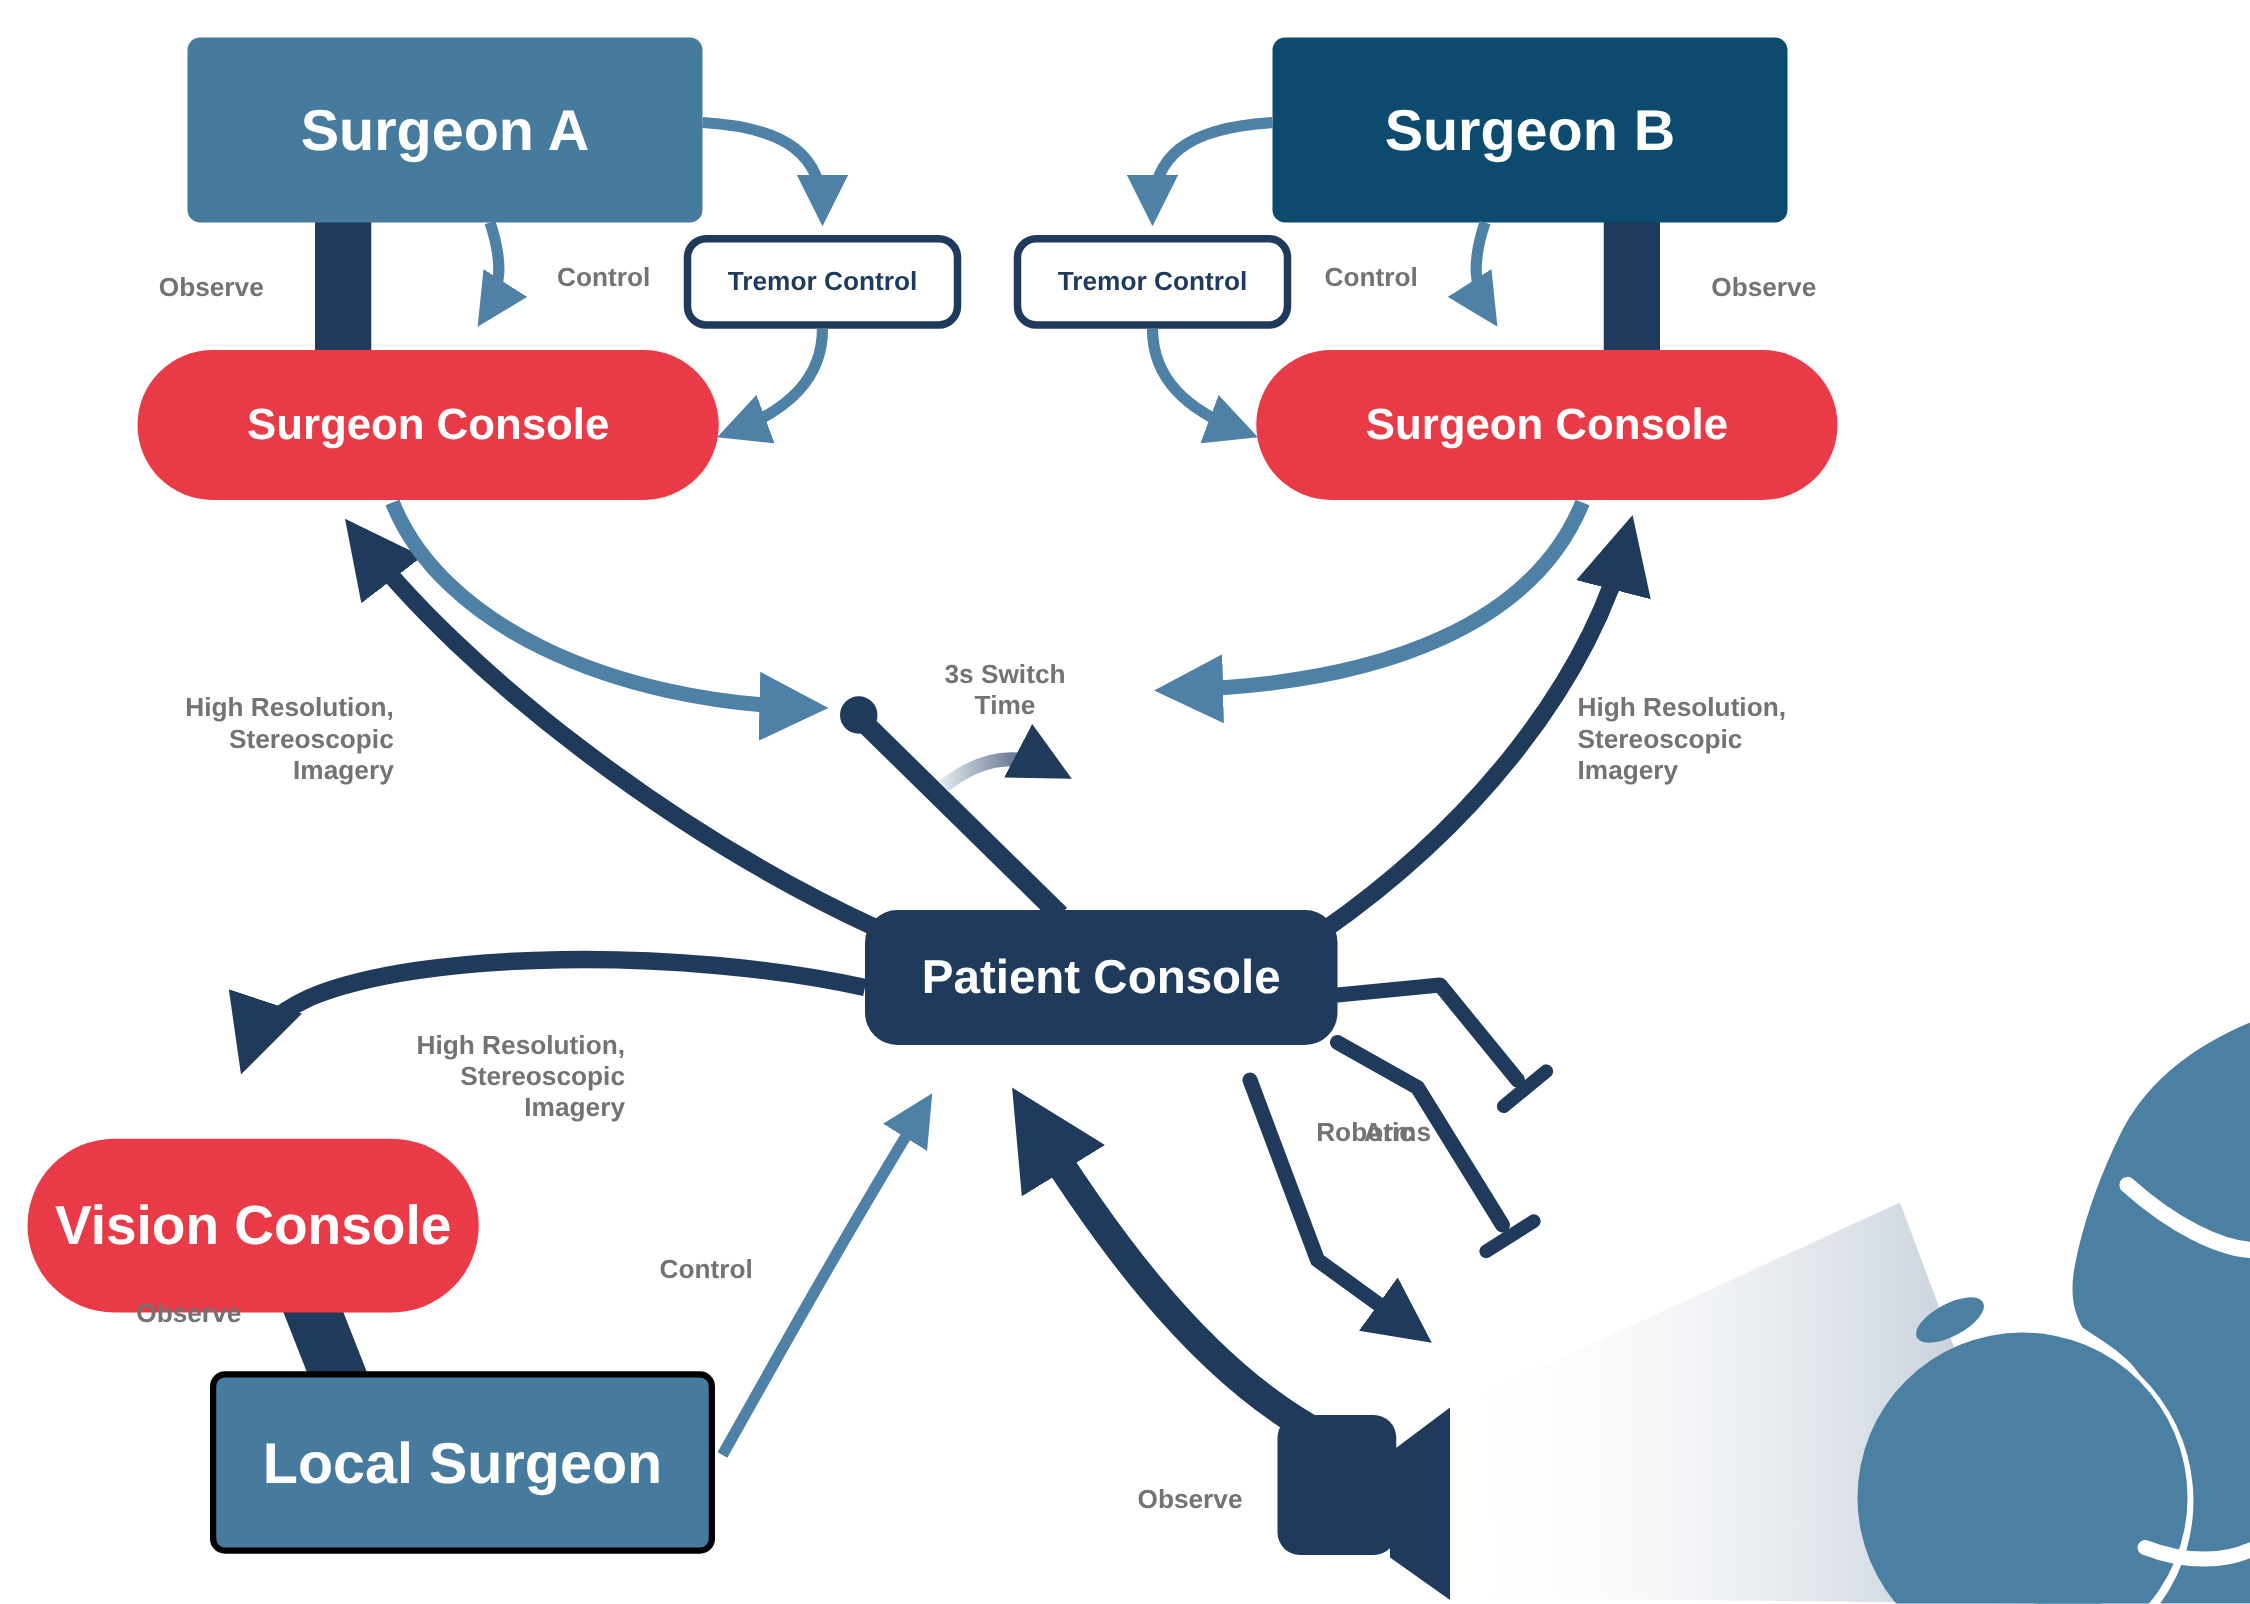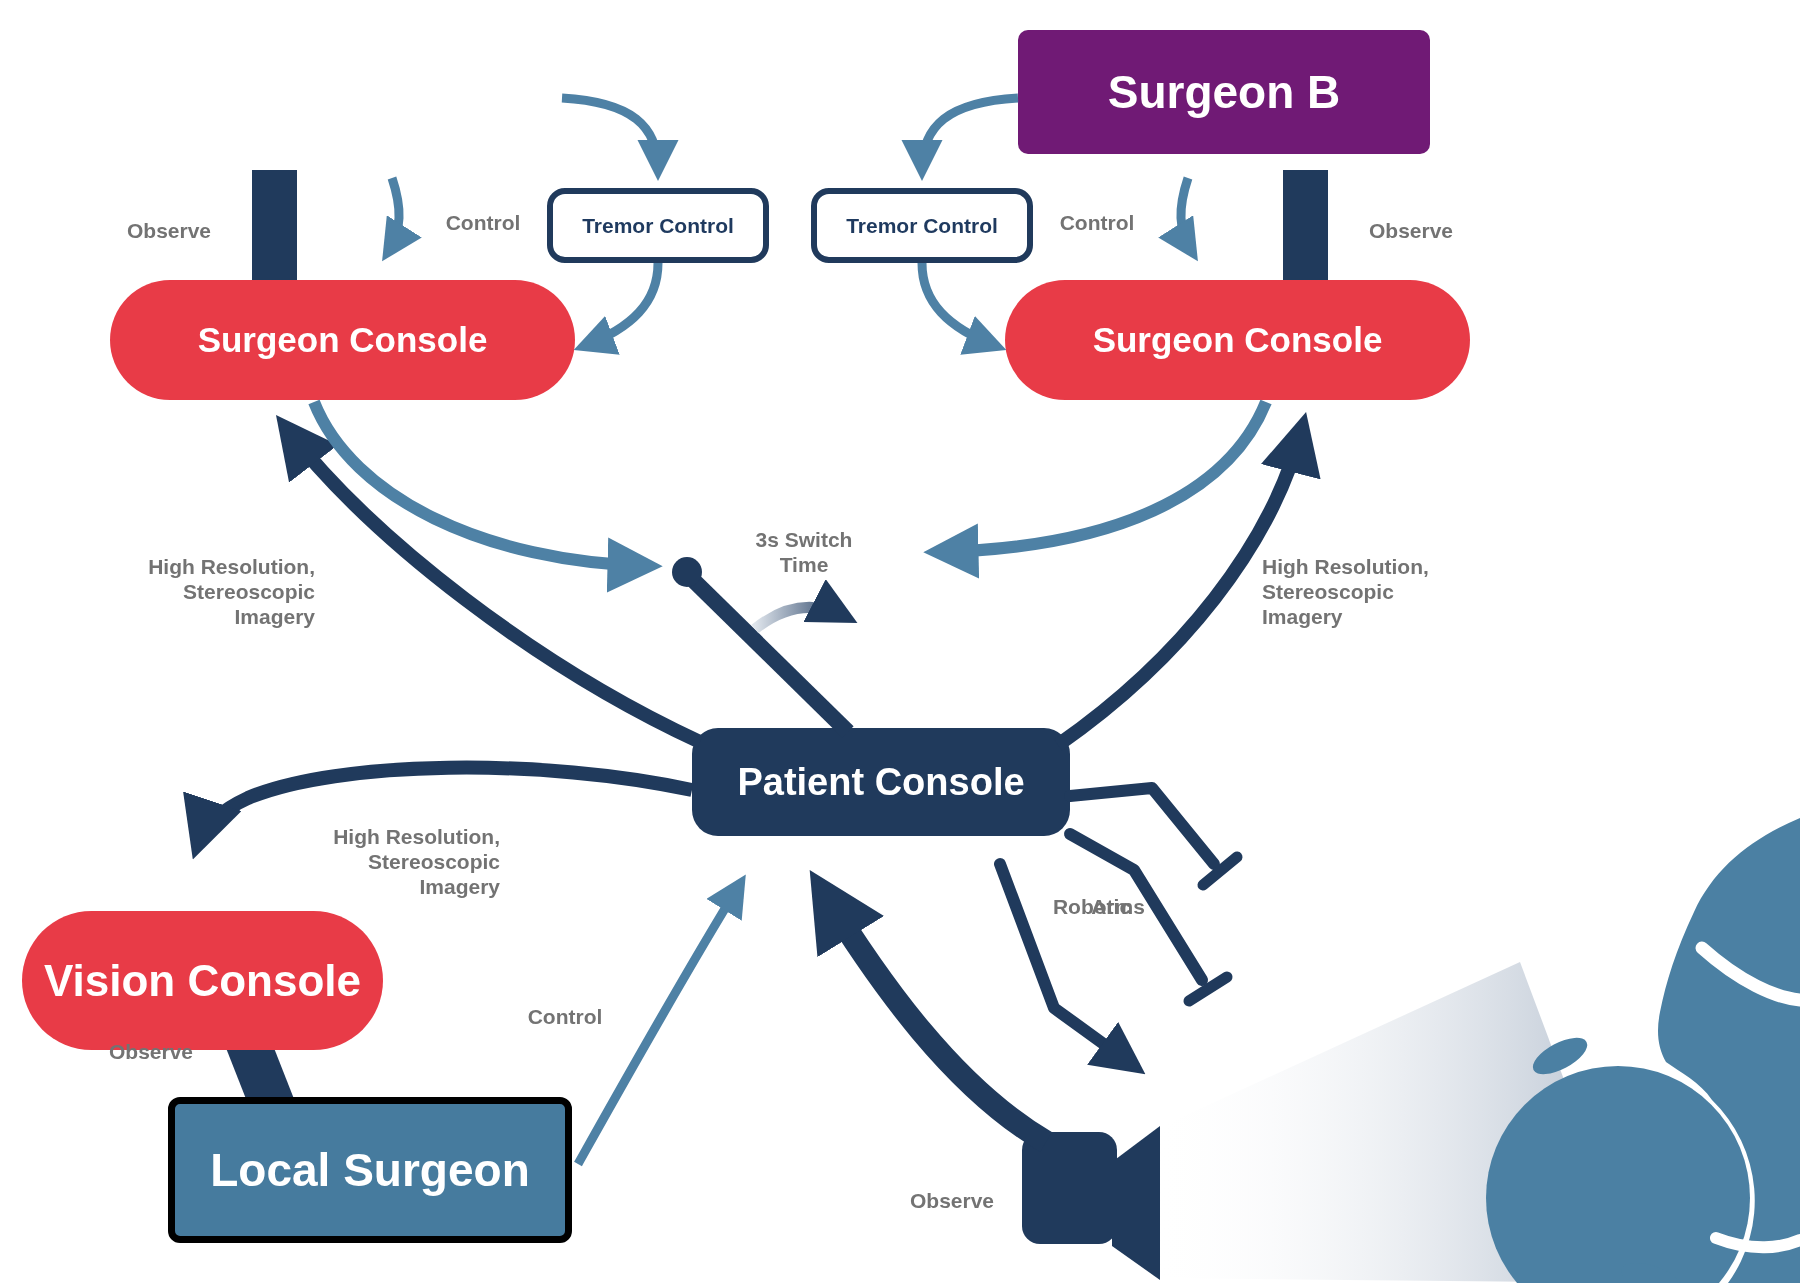--- a/index.html
+++ b/index.html
@@ -12,28 +12,28 @@
   .node{position:absolute;display:flex;align-items:center;justify-content:center;
         color:#ffffff;font-weight:700;text-align:center;z-index:2;box-sizing:border-box;}
   #svg-over{z-index:3;}
   .lbl{position:absolute;color:#737373;font-weight:700;font-size:21px;line-height:25px;
        white-space:nowrap;z-index:4;}
   .lbl.center{transform:translate(-50%,-50%);text-align:center;}
   .lbl.rightal{text-align:right;}
 
   
   #surgeon-a{left:150px;top:30px;width:412px;height:148px;background:#467b9e;border-radius:10px;font-size:46px;}
-  #surgeon-b{left:1018px;top:30px;width:412px;height:124px;background:#701a75;border-radius:10px;font-size:46px;}
+  #surgeon-b{left:1018px;top:30px;width:412px;height:148px;background:#0c4a6e;border-radius:10px;font-size:46px;}
   #tremor-a{left:547px;top:188px;width:222px;height:75px;background:#ffffff;border:6px solid #203a5c;border-radius:18px;color:#1f3a5f;font-size:21px;}
   #tremor-b{left:811px;top:188px;width:222px;height:75px;background:#ffffff;border:6px solid #203a5c;border-radius:18px;color:#1f3a5f;font-size:21px;}
   #console-a{left:110px;top:280px;width:465px;height:120px;background:#e83b47;border-radius:60px;font-size:35px;}
   #console-b{left:1005px;top:280px;width:465px;height:120px;background:#e83b47;border-radius:60px;font-size:35px;}
   #patient-console{left:692px;top:728px;width:378px;height:108px;background:#203a5c;border-radius:26px;font-size:38px;}
   #vision-console{left:22px;top:911px;width:361px;height:139px;background:#e83b47;border-radius:70px;font-size:44px;}
-  #local-surgeon{left:168px;top:1097px;width:404px;height:146px;background:#467b9e;border:7px solid #000000;border-radius:12px;font-size:46px;}
+  #local-surgeon{left:168px;top:1097px;width:404px;height:146px;background:#467b9e;border:5px solid #000000;border-radius:12px;font-size:46px;}
 
   
   #lbl-observe-a{left:169px;top:230px;}
   #lbl-control-a{left:483px;top:222px;}
   #lbl-control-b{left:1097px;top:222px;}
   #lbl-observe-b{left:1411px;top:230px;}
   #lbl-hires-a{right:1485px;top:554px;}
   #lbl-hires-b{left:1262px;top:554px;}
   #lbl-switch{left:804px;top:552px;}
   #lbl-hires-local{right:1300px;top:824px;}
@@ -72,20 +72,23 @@
       <path d="M 1702,948 C 1740,982 1776,998 1800,1000" fill="none" stroke="#ffffff" stroke-width="13" stroke-linecap="round"></path>
       <path d="M 1716,1238 C 1752,1252 1782,1248 1800,1240" fill="none" stroke="#ffffff" stroke-width="12" stroke-linecap="round"></path>
     </g>
 
     <g fill="#203a5c">
       <rect x="1022" y="1132" width="95" height="112" rx="18"></rect>
       <polygon points="1112,1162 1160,1126 1160,1280 1112,1246"></polygon>
     </g>
   </svg>
 
+  <div class="node" id="surgeon-a">
+      <span>Surgeon A</span>
+    </div>
   <div class="node" id="surgeon-b">
       <span>Surgeon B</span>
     </div>
   <div class="node" id="tremor-a">
       <span>Tremor Control</span>
     </div>
   <div class="node" id="tremor-b">
       <span>Tremor Control</span>
     </div>
   <div class="node" id="console-a">

